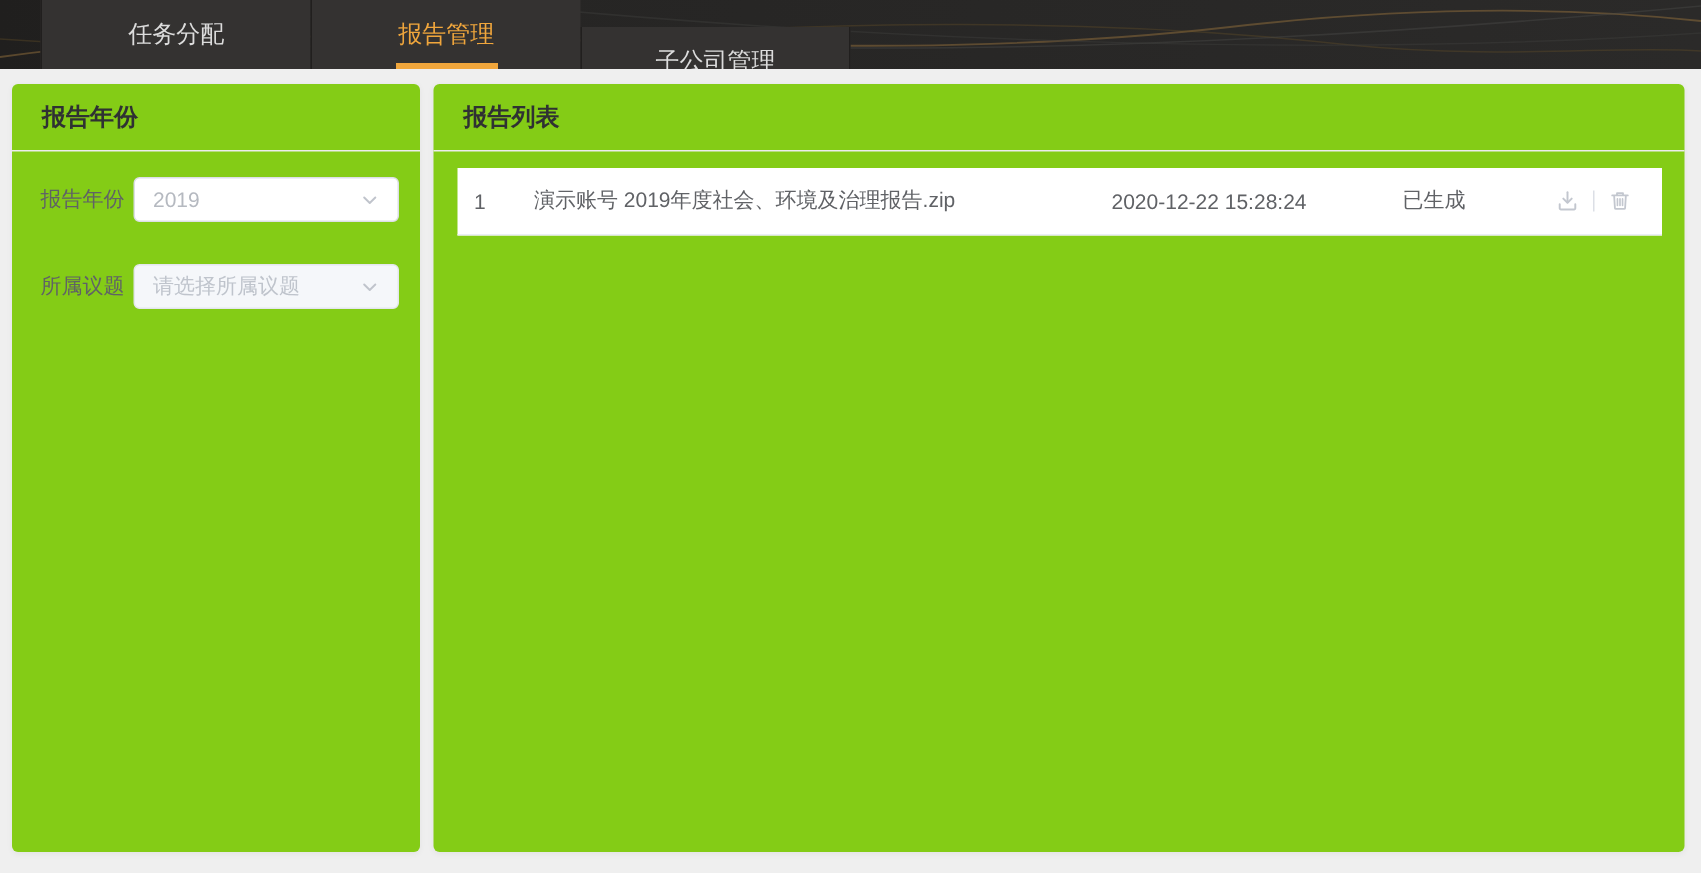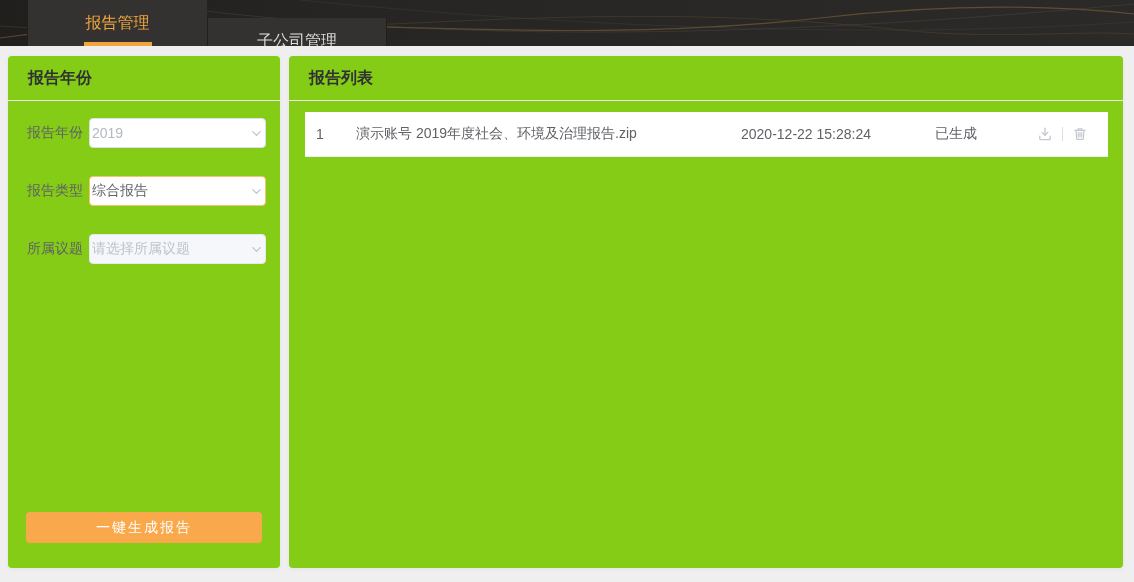--- a/index.html
+++ b/index.html
@@ -58,21 +58,21 @@
   .form { padding-top: 17px; }
   .form-row {
     display: flex; align-items: center;
     margin: 0 14px 28px 19px;
   }
   .form-label { width: 62px; font-size: 14px; color: #606266; flex: none; }
   .select {
     flex: 1; height: 30px; min-width: 0;
     border-radius: 4px;
     display: flex; align-items: center;
-    padding: 0 2px; font-size: 14px;
+    padding: 0 12px; font-size: 14px;
     cursor: pointer;
   }
   .select .chev { margin-left: auto; flex: none; display: flex; }
   .sel-readonly { border: 1px solid #dcdfe6; background: #fff;    color: #b5b9c0; }
   .sel-focused  { border: 1px solid #f8c170; background: #fff;    color: #5f6266; }
   .sel-disabled { border: 1px solid #e4e7ed; background: #f5f7fa; color: #bfc4cc; cursor: not-allowed; }
 
   .gen-btn {
     position: absolute; left: 18px; right: 18px; bottom: 25px;
     height: 31px; border: none; border-radius: 4px;
@@ -106,20 +106,23 @@
 <body>
 
 <div class="nav">
   <svg class="nav-decor" width="1134" height="46" viewBox="0 0 1134 46" preserveAspectRatio="none">
     <path d="M0,38 C260,2 520,52 820,18 C960,2 1060,6 1134,14" fill="none" stroke="#8a6a3a" stroke-opacity="0.55" stroke-width="1.2"></path>
     <path d="M0,26 C300,48 560,-8 900,30 C1000,40 1080,30 1134,34" fill="none" stroke="#6b5229" stroke-opacity="0.35" stroke-width="1"></path>
     <path d="M120,0 C400,40 700,44 1134,4" fill="none" stroke="#4a4a48" stroke-opacity="0.45" stroke-width="1"></path>
     <path d="M300,0 C600,30 900,38 1134,22" fill="none" stroke="#3c3b3a" stroke-opacity="0.5" stroke-width="1"></path>
   </svg>
   <div class="tabstrip">
+    <div class="tab">
+      <span>任务分配</span>
+    </div>
     <div class="tab active">
       <span>报告管理</span>
     </div>
     <div class="tab">
       <span>子公司管理</span>
     </div>
   </div>
 </div>
 
 <div class="panel panel-left">
@@ -134,47 +137,35 @@
       <div class="select sel-readonly">
         <span>2019</span>
         <span class="chev">
           <svg width="13" height="13" viewBox="0 0 14 14">
               <path d="M3 5l4 4 4-4" fill="none" stroke="#c0c4cc" stroke-width="1.4" stroke-linecap="round" stroke-linejoin="round"></path>
             </svg>
         </span>
       </div>
     </div>
 
-    <div class="form-row">
-      <span class="form-label">报告类型</span>
-      <div class="select sel-focused">
-        <span>综合报告</span>
-        <span class="chev">
-          <svg width="13" height="13" viewBox="0 0 14 14">
-              <path d="M3 5l4 4 4-4" fill="none" stroke="#c0c4cc" stroke-width="1.4" stroke-linecap="round" stroke-linejoin="round"></path>
-            </svg>
-        </span>
-      </div>
-    </div>
 
     <div class="form-row">
       <span class="form-label">所属议题</span>
       <div class="select sel-disabled">
         <span>请选择所属议题</span>
         <span class="chev">
           <svg width="13" height="13" viewBox="0 0 14 14">
               <path d="M3 5l4 4 4-4" fill="none" stroke="#c0c4cc" stroke-width="1.4" stroke-linecap="round" stroke-linejoin="round"></path>
             </svg>
         </span>
       </div>
     </div>
 
   </div>
 
-  <button class="gen-btn">一键生成报告</button>
 </div>
 
 <div class="panel panel-right">
   <div class="panel-header">
     <span class="panel-title">报告列表</span>
   </div>
 
   <div class="table">
 
     <div class="trow tbody-row">

